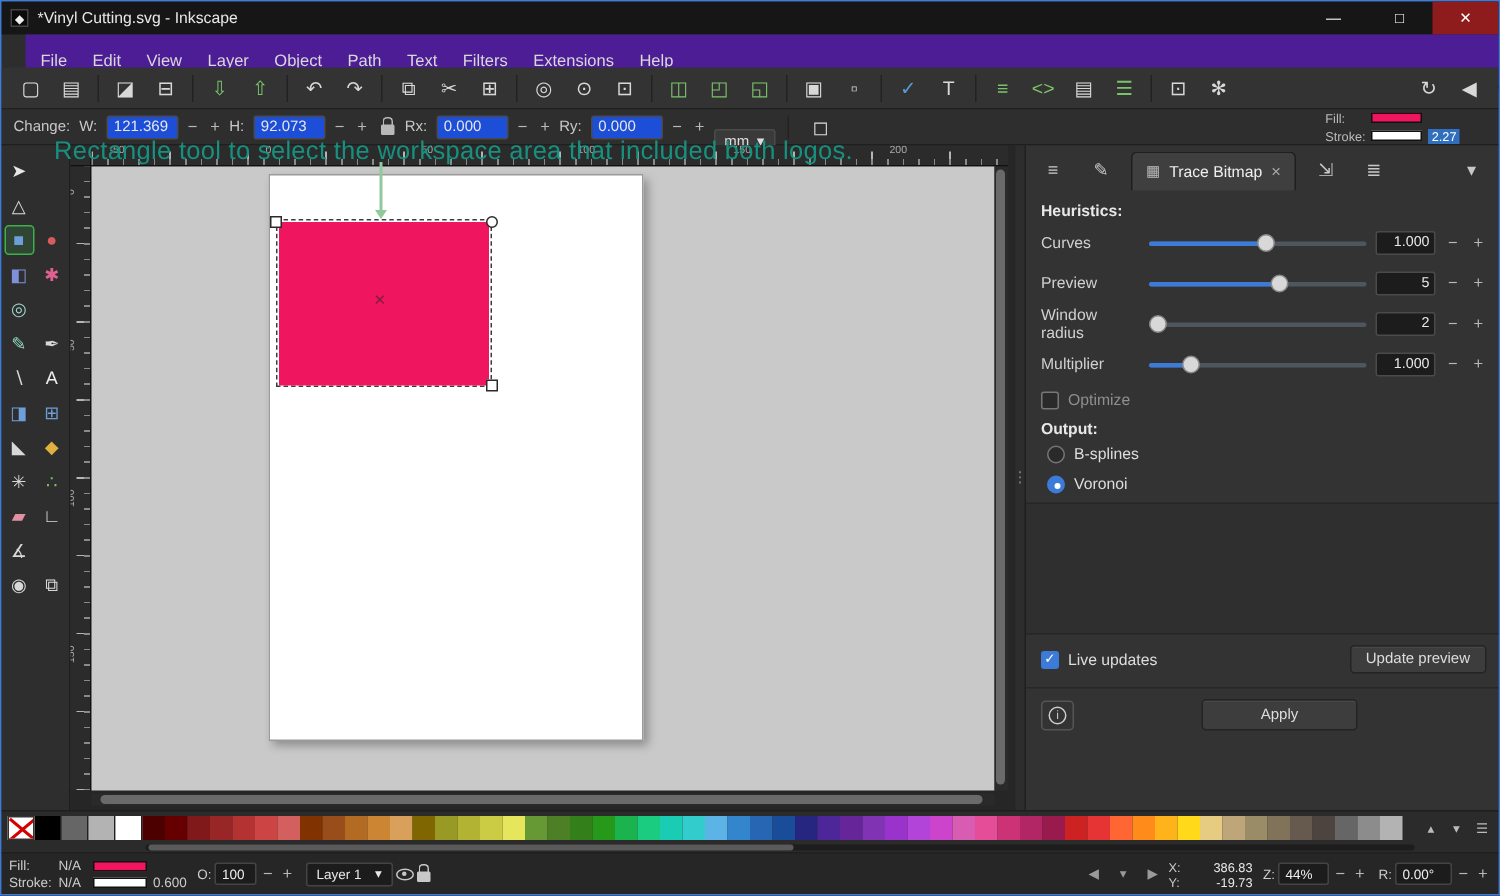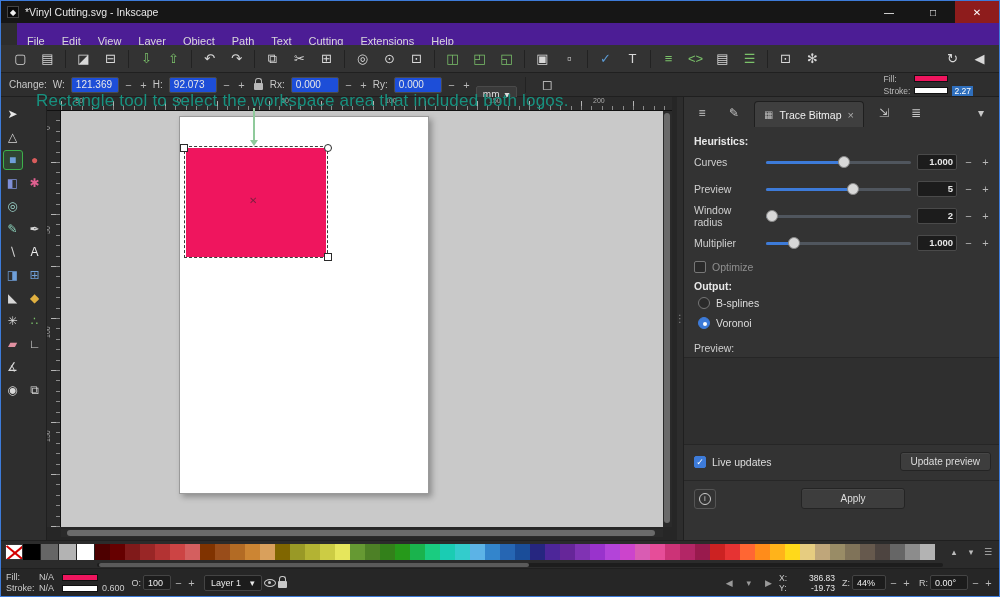--- a/index.html
+++ b/index.html
@@ -121,21 +121,21 @@
   .sect { font-weight: bold; color: #e8e8e8; margin: 4px 0 1px; }
   .prow { display: flex; align-items: center; height: 27px; gap: 6px; }
   .plabel { width: 66px; color: #d0d0d0; flex: none; }
   .hslider { position: relative; flex: 1; height: 14px; }
   .hslider .track { position: absolute; left: 0; right: 0; top: 6px; height: 3px; background: #50565e; border-radius: 2px; }
   .hslider .fill { position: absolute; left: 0; top: 6px; height: 3px; background: #3d7bd9; border-radius: 2px; }
   .hslider .knob { position: absolute; top: 1px; width: 12px; height: 12px; border-radius: 50%;
                    background: #d8d8d8; border: 1px solid #888; }
   .pval { width: 40px; height: 16px; background: #1c1c1c; border: 1px solid #4a4a4a; border-radius: 2px;
           display: flex; align-items: center; justify-content: flex-end; padding: 0 3px; font-size: 9.5px;
-          color: #e8e8e8; flex: none; font-weight: bold; }
+          color: #e8e8e8; flex: none; }
   .crow { display: flex; align-items: center; gap: 6px; height: 18px; margin: 2px 0; }
   .cb { width: 12px; height: 12px; border: 1px solid #777; border-radius: 2px; background: #2a2a2a;
         display: inline-flex; align-items: center; justify-content: center; font-size: 9px; color: #fff; flex: none; }
   .cb.checked { background: #3d7bd9; border-color: #3d7bd9; }
   .rb { width: 12px; height: 12px; border-radius: 50%; border: 1px solid #777; background: #2a2a2a;
         position: relative; flex: none; }
   .rb.checked { background: #3d7bd9; border-color: #3d7bd9; }
   .rb.checked::after { content: ""; position: absolute; left: 4px; top: 4px; width: 4px; height: 4px;
                        border-radius: 50%; background: #fff; }
   .dim { color: #8f8f8f; }
@@ -212,21 +212,21 @@
   </div>
 
   <div class="menubar">
       <span class="menu-item">File</span>
       <span class="menu-item">Edit</span>
       <span class="menu-item">View</span>
       <span class="menu-item">Layer</span>
       <span class="menu-item">Object</span>
       <span class="menu-item">Path</span>
       <span class="menu-item">Text</span>
-      <span class="menu-item">Cutting</span>
+      <span class="menu-item">Filters</span>
       <span class="menu-item">Extensions</span>
       <span class="menu-item">Help</span>
     </div>
 
   <div class="toolbar">
     <div class="tb-icons">
         <span class="tb-icon">▢</span>
         <span class="tb-icon">▤</span>
         <span class="tb-sep"></span>
         <span class="tb-icon">◪</span>
@@ -451,21 +451,20 @@
 
       <div class="crow" style="margin-left:4px;">
         <span class="rb"></span>
         <span>B-splines</span>
       </div>
       <div class="crow" style="margin-left:4px;">
         <span class="rb checked"></span>
         <span>Voronoi</span>
       </div>
 
-      <div class="sect" style="margin-top:10px; font-weight:normal; color:#cfcfcf;">Preview:</div>
       <div class="preview-box"></div>
 
       <div class="live-row">
         <span class="cb checked">✓</span>
         <span>Live updates</span>
         <span class="btn upd-btn">Update preview</span>
       </div>
 
       <div class="sep-h"></div>
 

